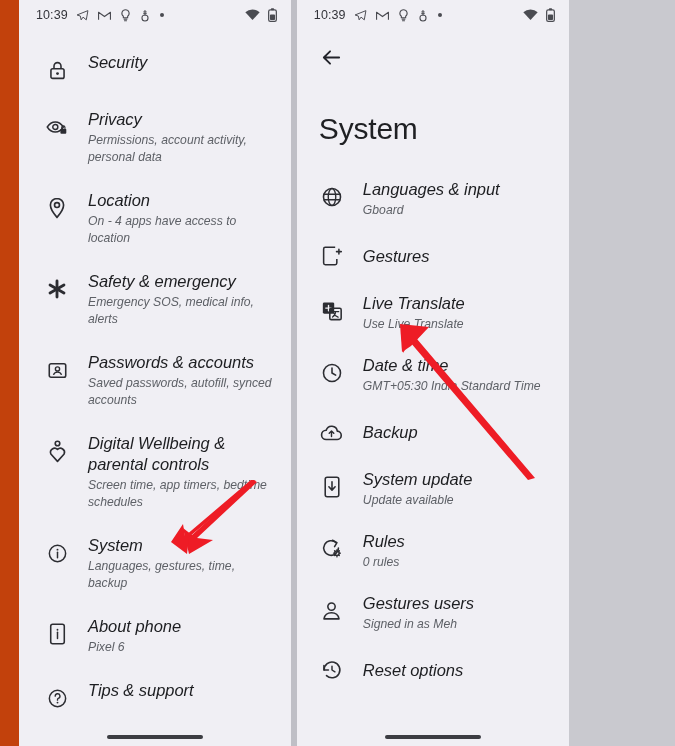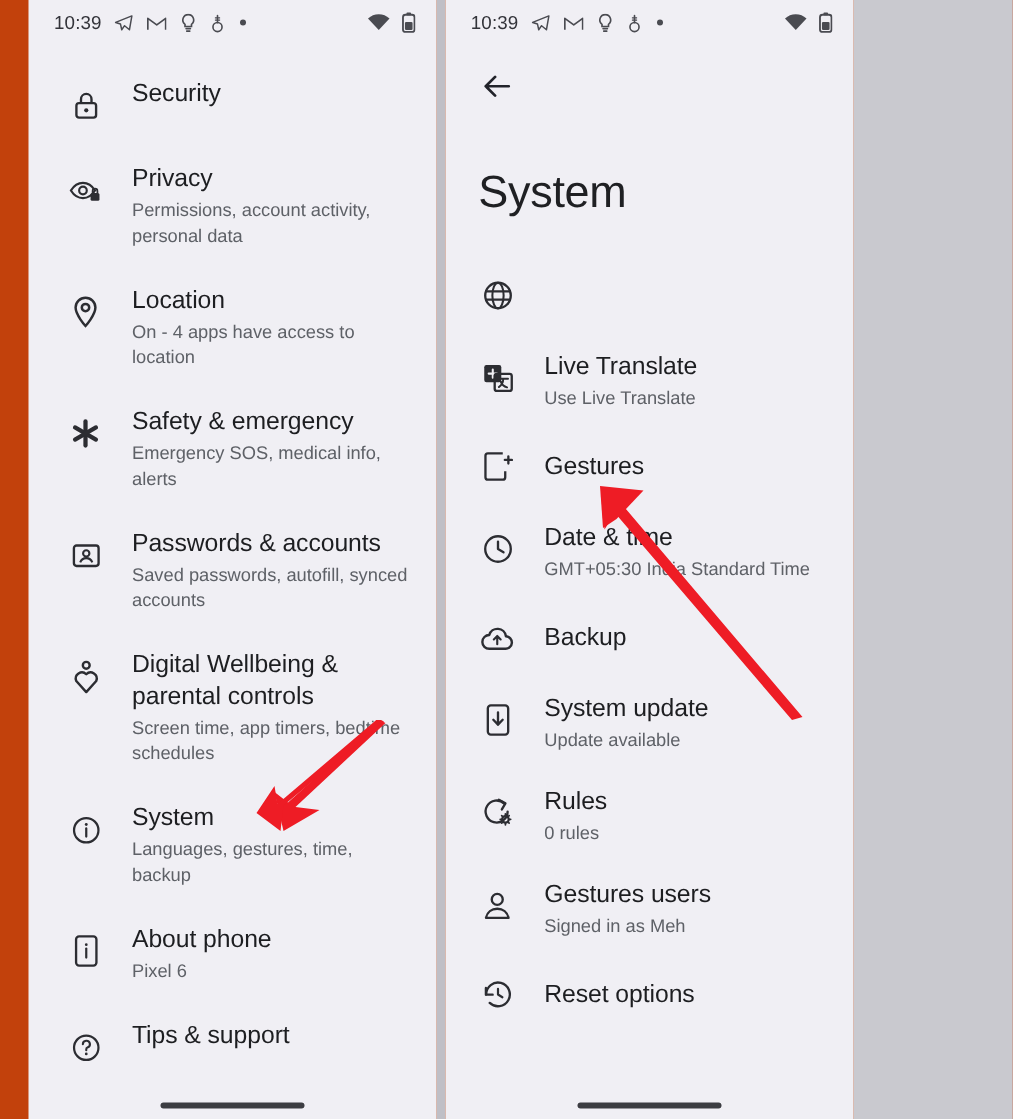--- a/index.html
+++ b/index.html
@@ -43,21 +43,21 @@
   .back-btn {
     width: 30px; height: 30px; display: flex; align-items: center; justify-content: center;
     cursor: pointer;
   }
   .page-title {
     font-size: 30px; color: #1f2023; font-weight: 400;
     padding: 28px 0 0 22px; letter-spacing: -0.2px;
   }
 
   
-  .list { padding-top: 10px; }
+  .list { padding-top: 10px; font-style: italic; }
   .row {
     display: flex; align-items: flex-start;
     padding: 12px 16px 12px 23px;
     min-height: 48px;
     cursor: pointer;
   }
   .row-icon {
     width: 30px; min-width: 30px; height: 30px;
     display: flex; align-items: center; justify-content: center;
     margin-right: 16px; margin-top: 3px;
@@ -350,49 +350,53 @@
     <div class="list" style="padding-top:22px">
 
       <div class="row">
         <span class="row-icon">
           <svg width="22" height="22" viewBox="0 0 24 24">
               <circle cx="12" cy="12" r="9.3" fill="none" stroke="#2c2d32" stroke-width="1.7"></circle>
               <ellipse cx="12" cy="12" rx="4.1" ry="9.3" fill="none" stroke="#2c2d32" stroke-width="1.5"></ellipse>
               <path d="M3 9h18M3 15h18" stroke="#2c2d32" stroke-width="1.5"></path>
             </svg>
         </span>
+        <span class="row-text">
+          <span class="row-title">Languages &amp; input</span>
+          <span class="row-sub">Gboard</span>
+        </span>
+      </div>
+
+      <div class="row noSub">
+        <span class="row-icon">
+          <svg width="20" height="22" viewBox="0 0 22 24">
+              <path d="M14.5 2.4H3.6a1.8 1.8 0 0 0-1.8 1.8v15.6a1.8 1.8 0 0 0 1.8 1.8h10.9a1.8 1.8 0 0 0 1.8-1.8v-4.4" fill="none" stroke="#2c2d32" stroke-width="1.7"></path>
+              <path d="M18.6 4.6v5.2M16 7.2h5.2" stroke="#2c2d32" stroke-width="1.7" stroke-linecap="round"></path>
+            </svg>
+        </span>
+        <span class="row-text">
+          <span class="row-title">Gestures</span>
+        </span>
       </div>
 
       <div class="row">
         <span class="row-icon">
           <svg width="22" height="22" viewBox="0 0 24 24">
               <rect x="2" y="2.6" width="12.4" height="12.4" rx="1.6" fill="#2c2d32"></rect>
               <path d="M5.2 8.8h6M8.2 5.8v6" stroke="#f0eff4" stroke-width="1.5" stroke-linecap="round"></path>
               <rect x="9.6" y="9" width="12.4" height="12.4" rx="1.6" fill="none" stroke="#2c2d32" stroke-width="1.7"></rect>
               <path d="M12.3 12.6h7M15.8 12.6c0 3-1.6 5-3.2 6M14 14.6c.8 2.3 2.6 3.6 4.6 4.2" fill="none" stroke="#2c2d32" stroke-width="1.4" stroke-linecap="round"></path>
             </svg>
         </span>
         <span class="row-text">
           <span class="row-title">Live Translate</span>
           <span class="row-sub">Use Live Translate</span>
         </span>
       </div>
 
-      <div class="row noSub">
-        <span class="row-icon">
-          <svg width="20" height="22" viewBox="0 0 22 24">
-              <path d="M14.5 2.4H3.6a1.8 1.8 0 0 0-1.8 1.8v15.6a1.8 1.8 0 0 0 1.8 1.8h10.9a1.8 1.8 0 0 0 1.8-1.8v-4.4" fill="none" stroke="#2c2d32" stroke-width="1.7"></path>
-              <path d="M18.6 4.6v5.2M16 7.2h5.2" stroke="#2c2d32" stroke-width="1.7" stroke-linecap="round"></path>
-            </svg>
-        </span>
-        <span class="row-text">
-          <span class="row-title">Gestures</span>
-        </span>
-      </div>
-
       <div class="row">
         <span class="row-icon">
           <svg width="22" height="22" viewBox="0 0 24 24">
               <circle cx="12" cy="12" r="9.3" fill="none" stroke="#2c2d32" stroke-width="1.7"></circle>
               <path d="M12 6.6V12l4 2.4" fill="none" stroke="#2c2d32" stroke-width="1.7" stroke-linecap="round" stroke-linejoin="round"></path>
             </svg>
         </span>
         <span class="row-text">
           <span class="row-title">Date &amp; time</span>
           <span class="row-sub">GMT+05:30 India Standard Time</span>

